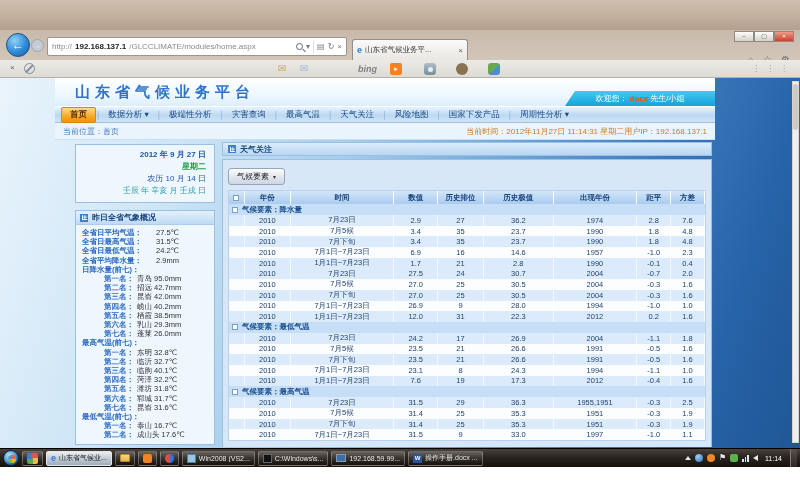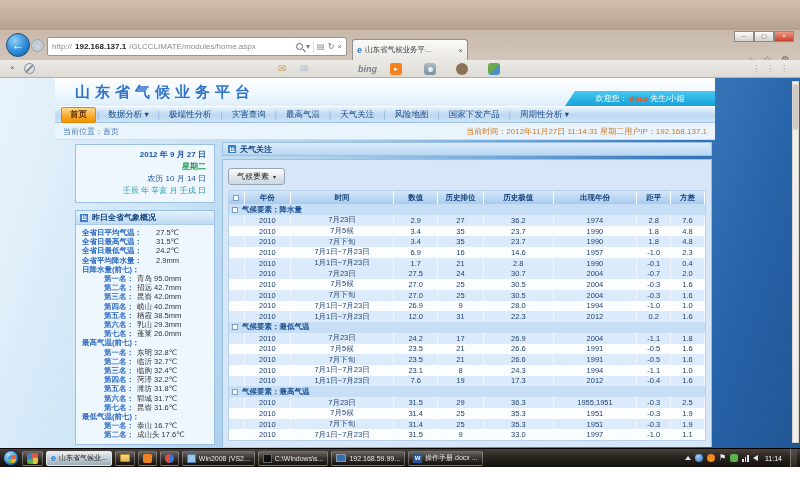--- a/index.html
+++ b/index.html
@@ -315,21 +315,21 @@
                 <div class="rank-row">
                   <span class="rank-lb">第一名：</span>
                   <span class="rank-vl">东明 32.8℃</span>
                 </div>
                 <div class="rank-row">
                   <span class="rank-lb">第二名：</span>
                   <span class="rank-vl">临沂 32.7℃</span>
                 </div>
                 <div class="rank-row">
                   <span class="rank-lb">第三名：</span>
-                  <span class="rank-vl">临朐 32.4℃</span>
+                  <span class="rank-vl">临朐 40.1℃</span>
                 </div>
                 <div class="rank-row">
                   <span class="rank-lb">第四名：</span>
                   <span class="rank-vl">菏泽 32.2℃</span>
                 </div>
                 <div class="rank-row">
                   <span class="rank-lb">第五名：</span>
                   <span class="rank-vl">潍坊 31.8℃</span>
                 </div>
                 <div class="rank-row">

